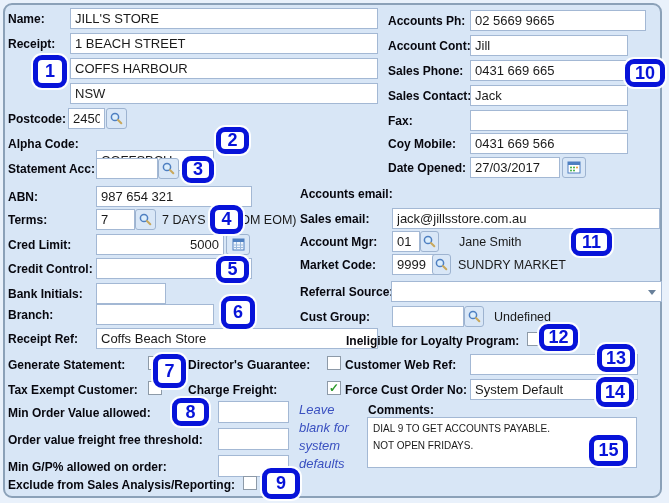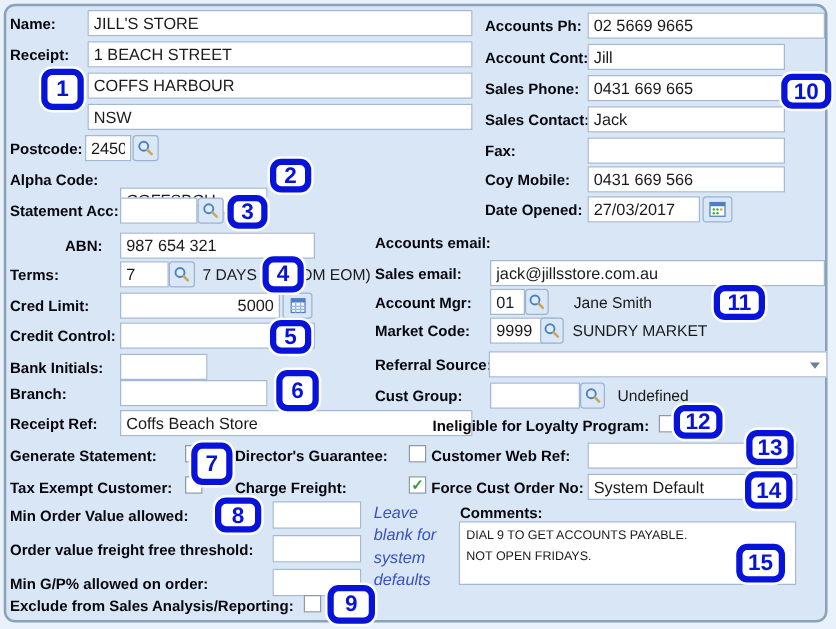--- a/index.html
+++ b/index.html
@@ -57,21 +57,21 @@
 
   <span class="lbl" style="left:8px;top:162px;">Statement Acc:</span>
   <input class="inp" style="left: 96px; top: 158px; width: 62px;" value="">
   <span class="icbtn" style="left:158px;top:158px;">
     <svg width="13" height="13" viewBox="0 0 13 13">
       <circle cx="5" cy="5" r="3.6" fill="#dceefc" stroke="#4e7fc1" stroke-width="1.5"></circle>
       <line x1="8" y1="8" x2="11.3" y2="11.3" stroke="#c9a85c" stroke-width="2" stroke-linecap="round"></line>
     </svg>
   </span>
 
-  <span class="lbl" style="left:8px;top:190px;margin-left:44px;">ABN:</span>
+  <span class="lbl" style="left:8px;top:190px;">ABN:</span>
   <input class="inp" style="left: 96px; top: 186px; width: 156px;" value="987 654 321">
 
   <span class="lbl" style="left:8px;top:213px;">Terms:</span>
   <input class="inp" style="left: 96px; top: 209px; width: 39px;" value="7">
   <span class="icbtn" style="left:135px;top:209px;">
     <svg width="13" height="13" viewBox="0 0 13 13">
       <circle cx="5" cy="5" r="3.6" fill="#dceefc" stroke="#4e7fc1" stroke-width="1.5"></circle>
       <line x1="8" y1="8" x2="11.3" y2="11.3" stroke="#c9a85c" stroke-width="2" stroke-linecap="round"></line>
     </svg>
   </span>
@@ -123,21 +123,21 @@
 
   <span class="lbl" style="left:8px;top:460px;">Min G/P% allowed on order:</span>
   <input class="inp" style="left: 218px; top: 455px; width: 71px; height: 22px;" value="">
 
   <div class="note" style="left:299px;top:401px;">Leave blank for system defaults</div>
 
   <span class="lbl" style="left:8px;top:478px;">Exclude from Sales Analysis/Reporting:</span>
   <span class="cb" style="left:243px;top:476px;"></span>
 
   <span class="lbl" style="left:388px;top:14px;">Accounts Ph:</span>
-  <input class="inp" style="left: 470px; top: 10px; width: 190px;" value="02 5669 9665">
+  <input class="inp" style="left: 470px; top: 10px; width: 176px;" value="02 5669 9665">
 
   <span class="lbl" style="left:388px;top:39px;">Account Cont:</span>
   <input class="inp" style="left: 470px; top: 35px; width: 158px;" value="Jill">
 
   <span class="lbl" style="left:388px;top:64px;">Sales Phone:</span>
   <input class="inp" style="left: 470px; top: 60px; width: 158px;" value="0431 669 665">
 
   <span class="lbl" style="left:388px;top:89px;">Sales Contact:</span>
   <input class="inp" style="left: 470px; top: 85px; width: 158px;" value="Jack">
 

